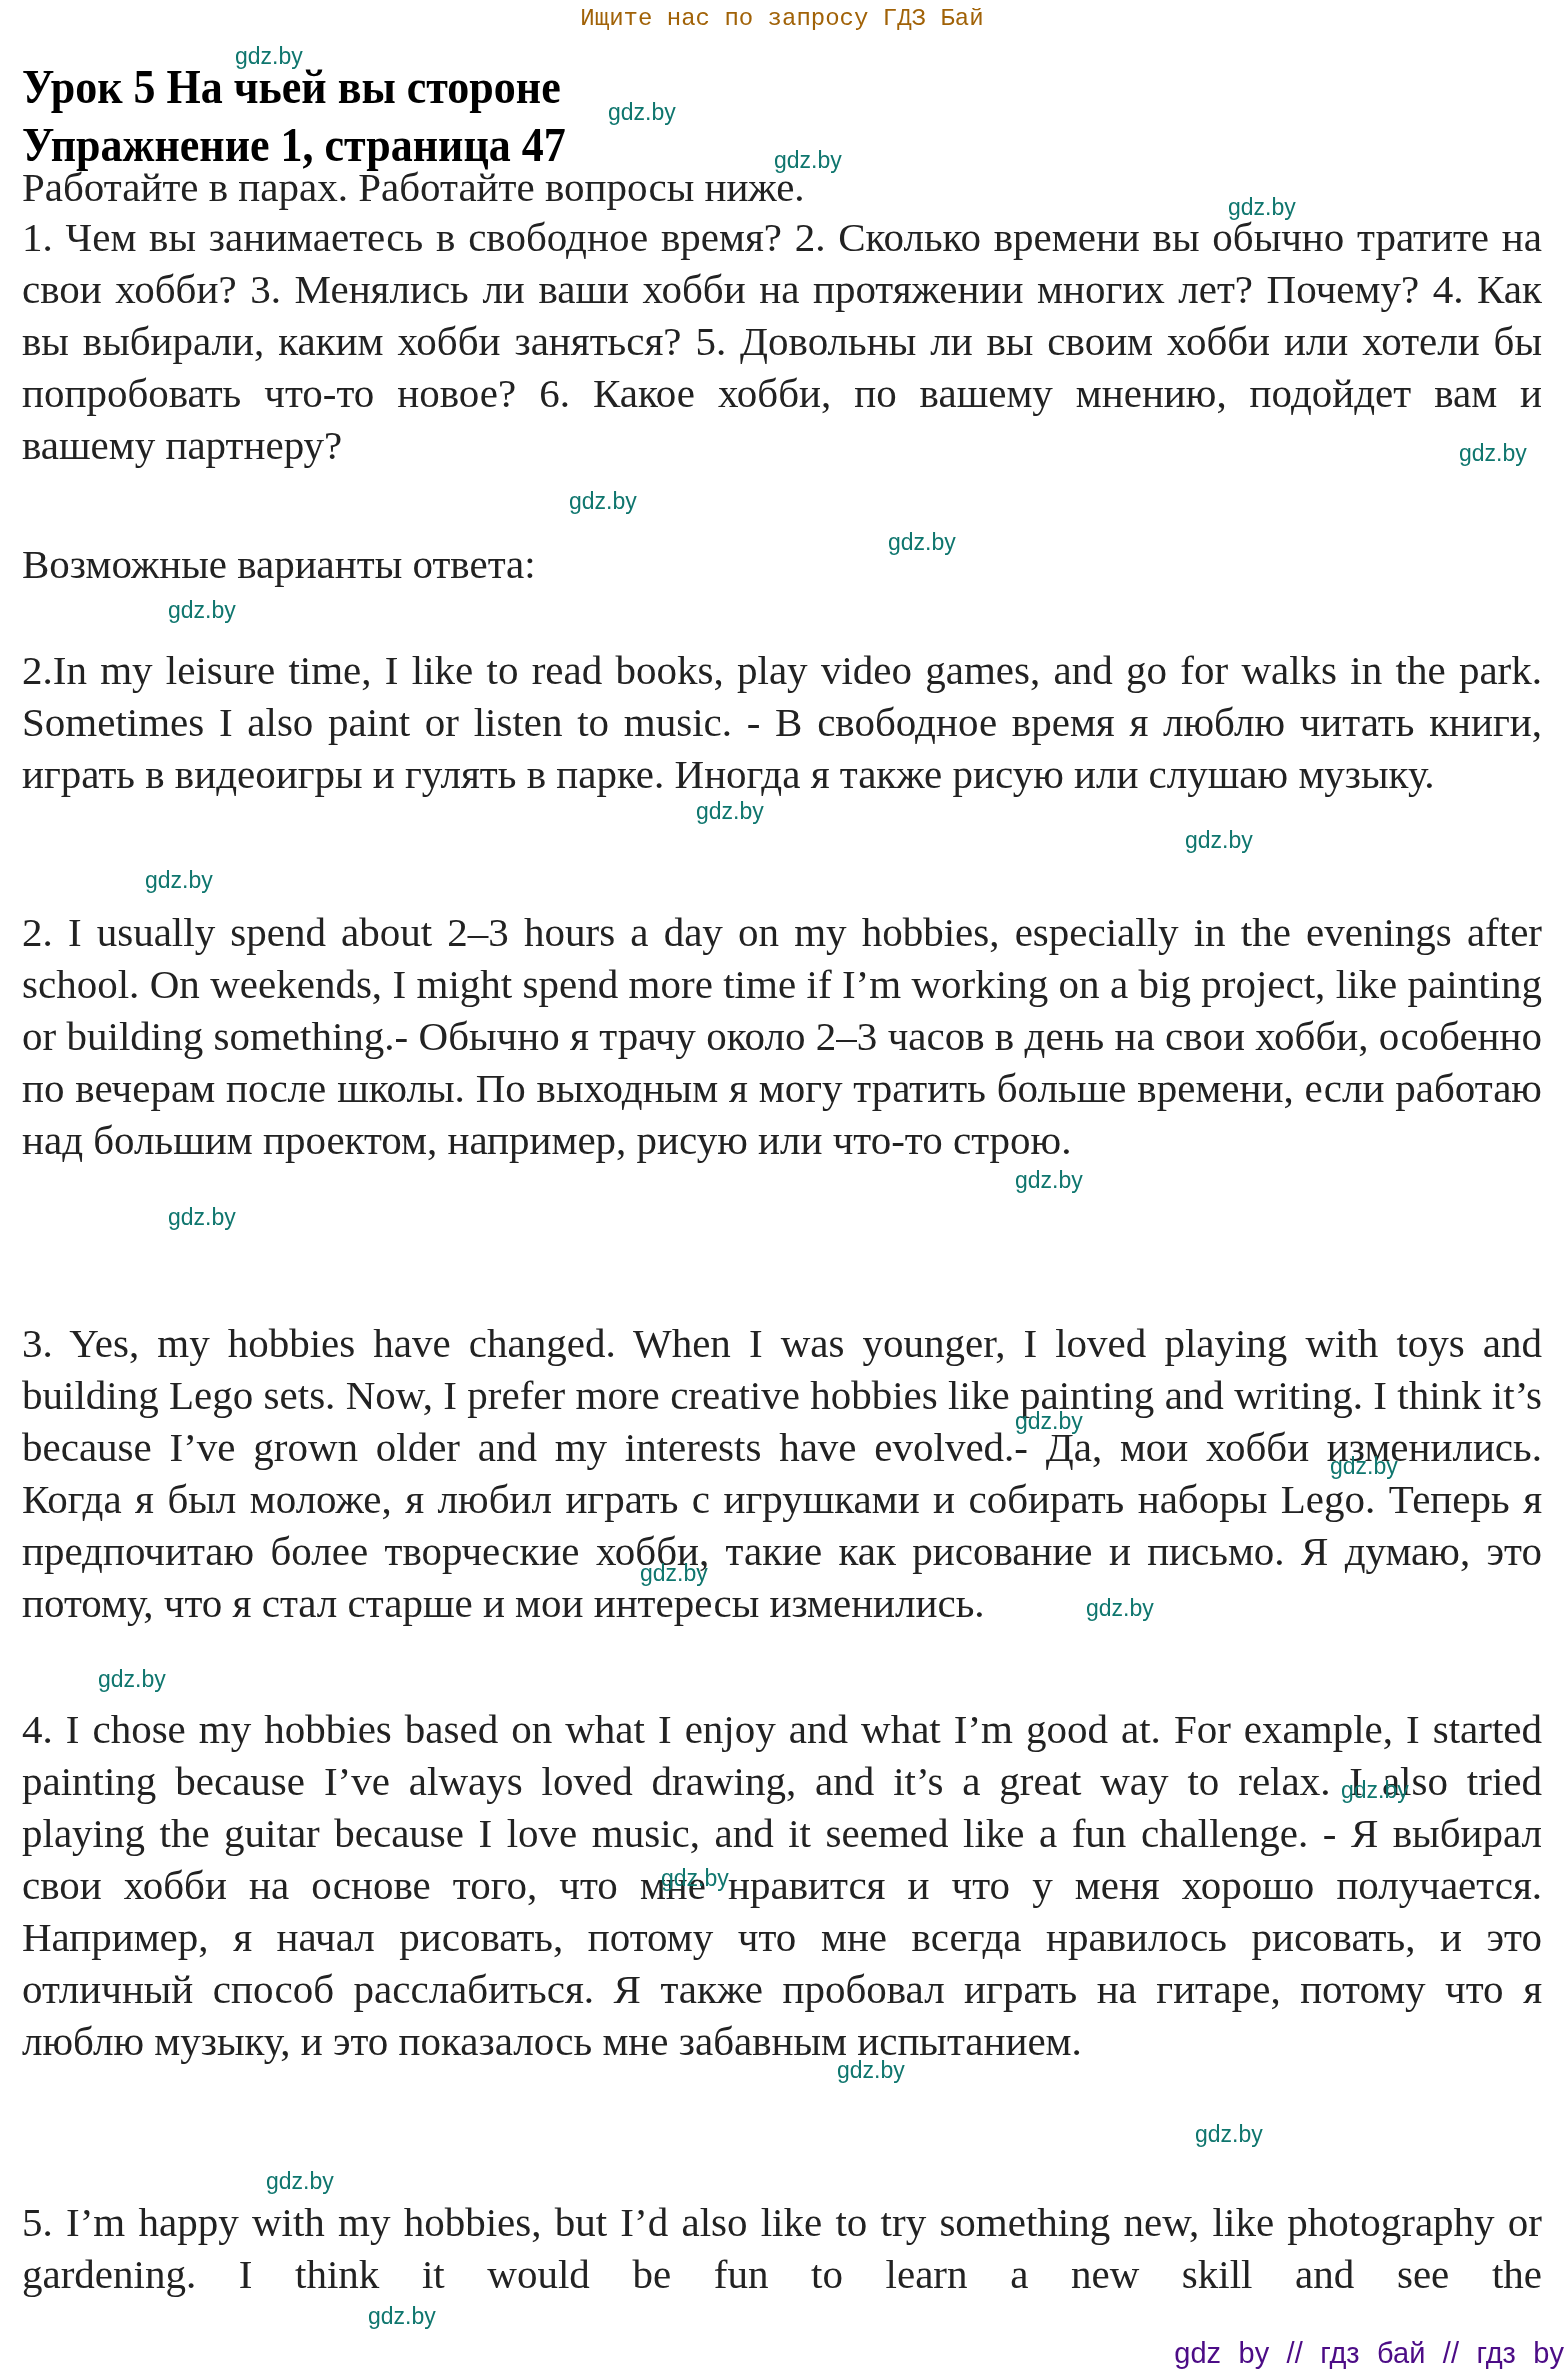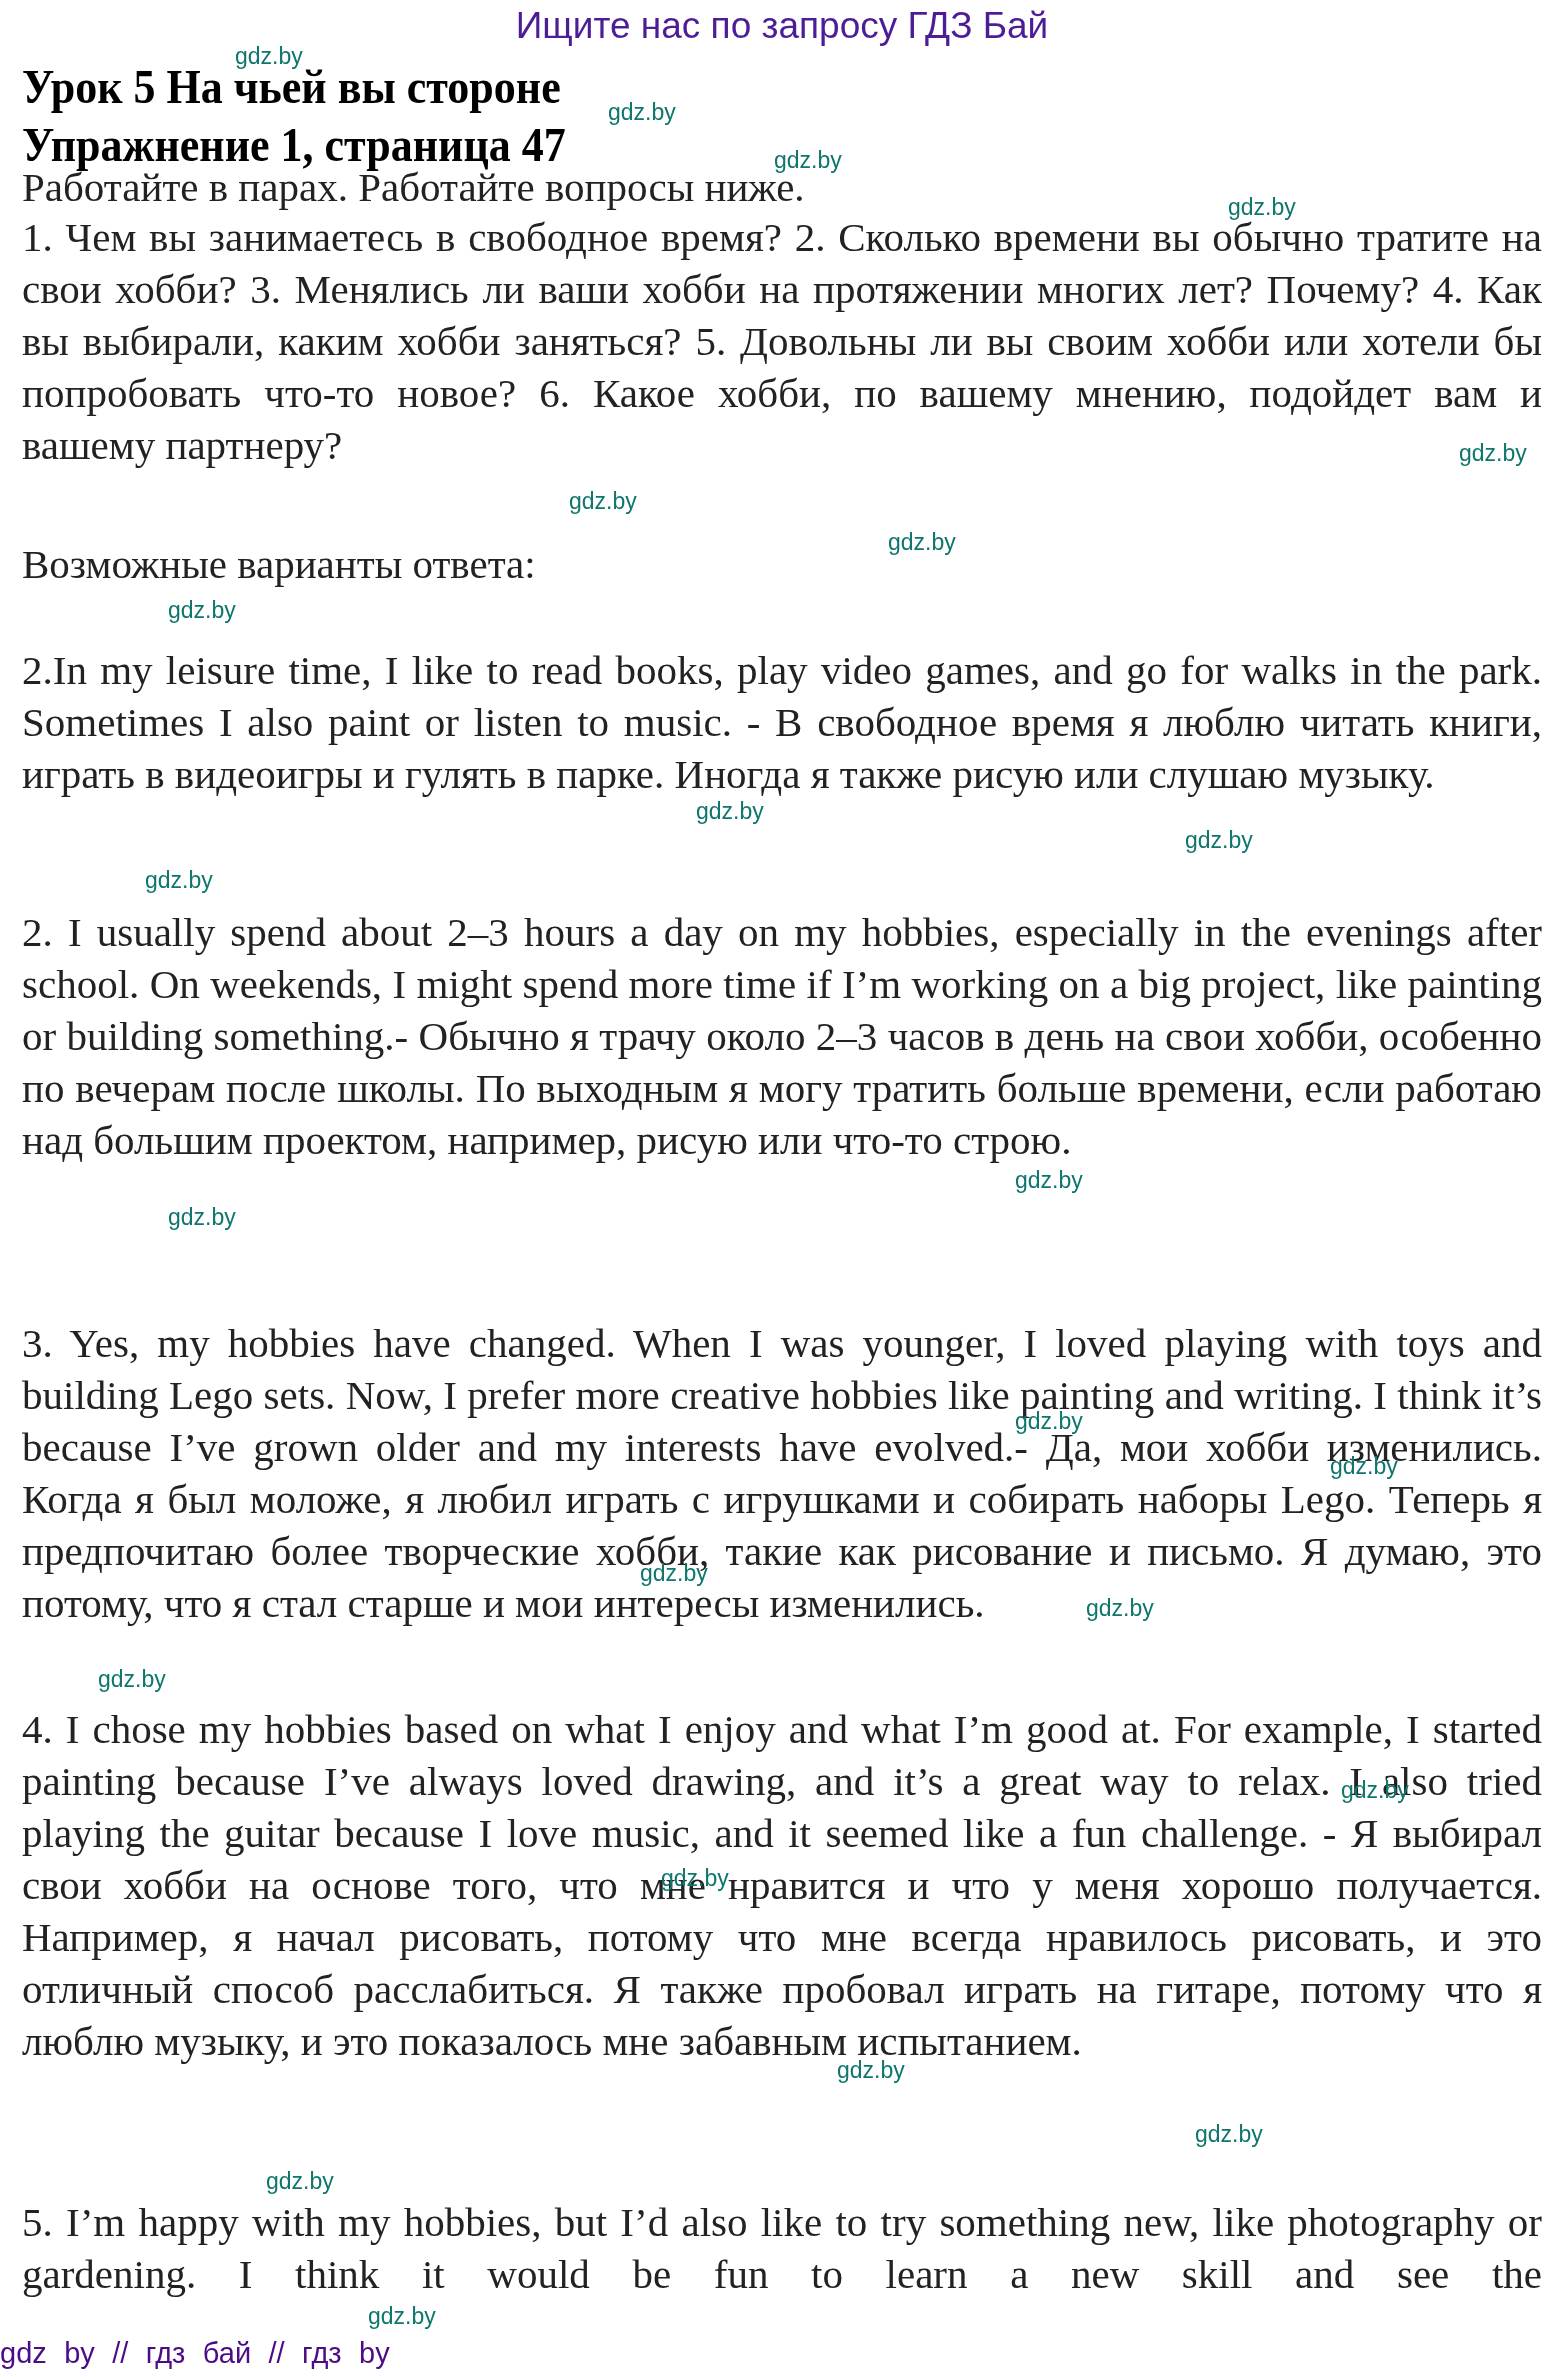--- a/index.html
+++ b/index.html
@@ -10,23 +10,23 @@
     background: #ffffff;
     overflow: hidden;
     font-family: "Liberation Serif", "DejaVu Serif", serif;
     color: #1e1e1e;
   }
   .promo {
     position: absolute;
     top: 4.7px; left: 0;
     width: 100%;
     text-align: center;
-    font-family: Liberation Sans, sans-serif;
-    font-size: 37px;
-    color: #4c1d95;
+    font-family: Liberation Mono, monospace;
+    font-size: 24px;
+    color: #a16207;
     white-space: nowrap;
   }
   .title {
     position: absolute;
     left: 22px;
     font-weight: bold;
     font-size: 44px;
     line-height: 55px;
     color: #000000;
     white-space: nowrap;
@@ -57,21 +57,21 @@
     position: absolute;
     font-family: "Liberation Sans", "DejaVu Sans", sans-serif;
     font-size: 23px;
     color: #0f766e;
     white-space: nowrap;
   }
   .footer {
     position: absolute;
     top: 2337px; left: 0;
     width: 100%;
-    text-align: left;
+    text-align: right;
     font-family: "Liberation Sans", "DejaVu Sans", sans-serif;
     font-size: 29px;
     color: #4c0c86;
     word-spacing: 9.4px;
     white-space: nowrap;
   }
 </style>
 </head>
 <body>
 

